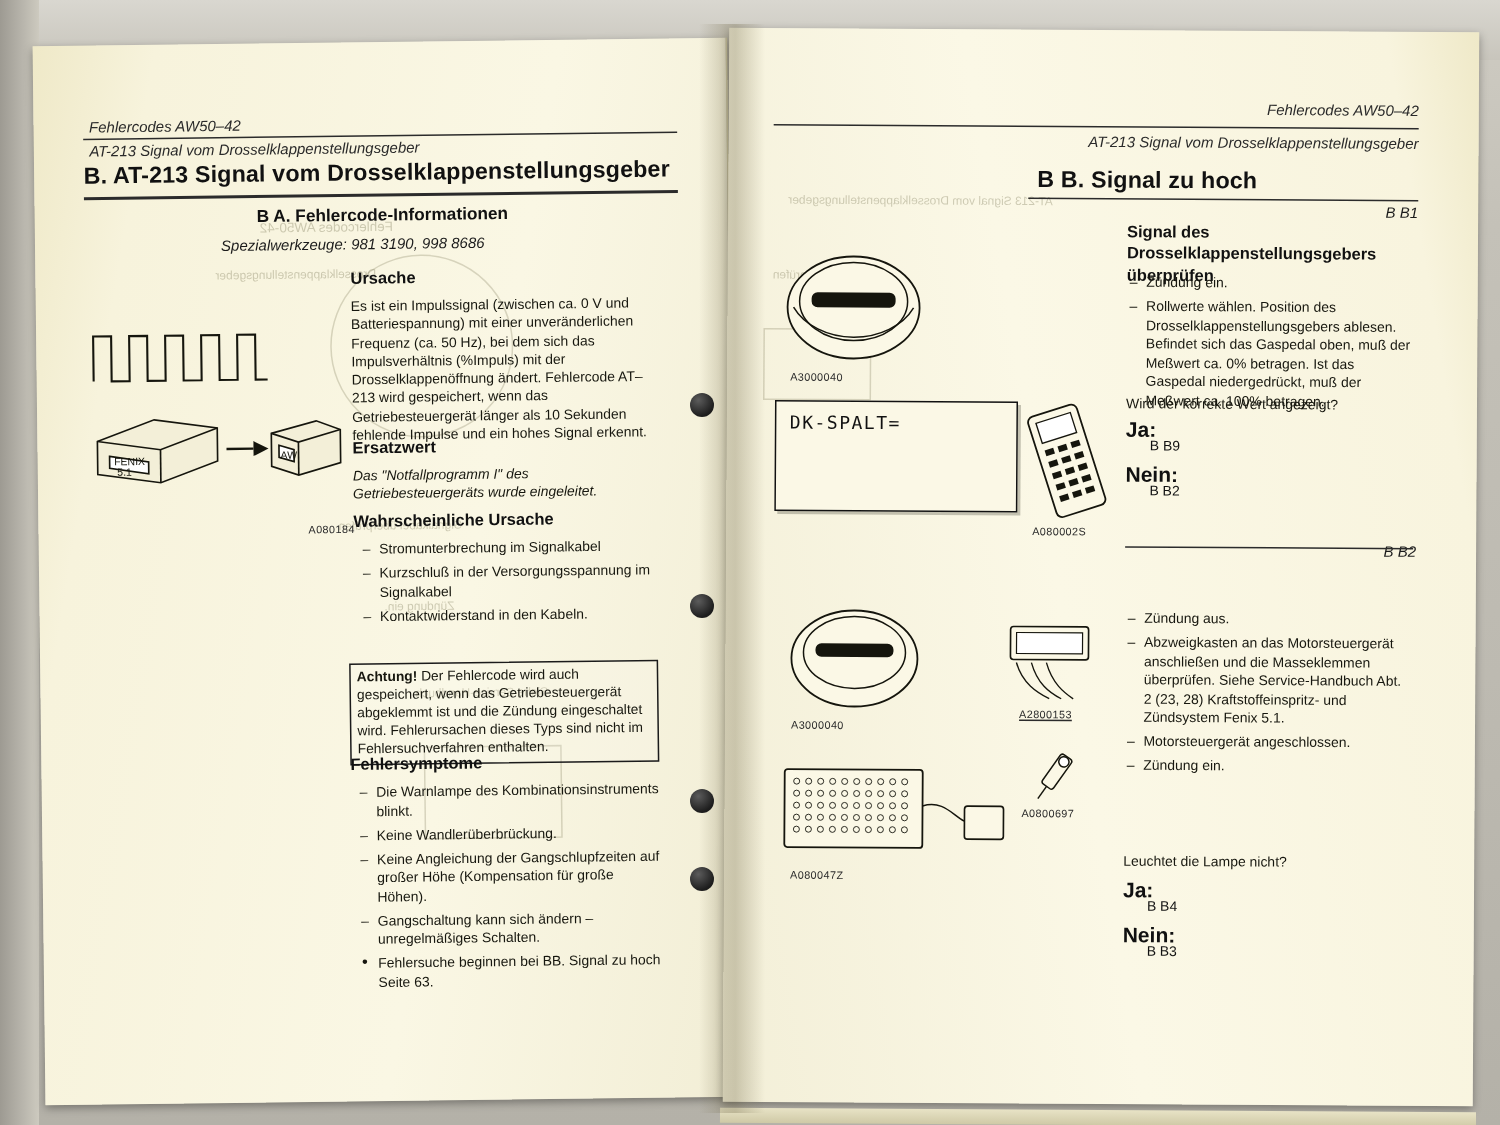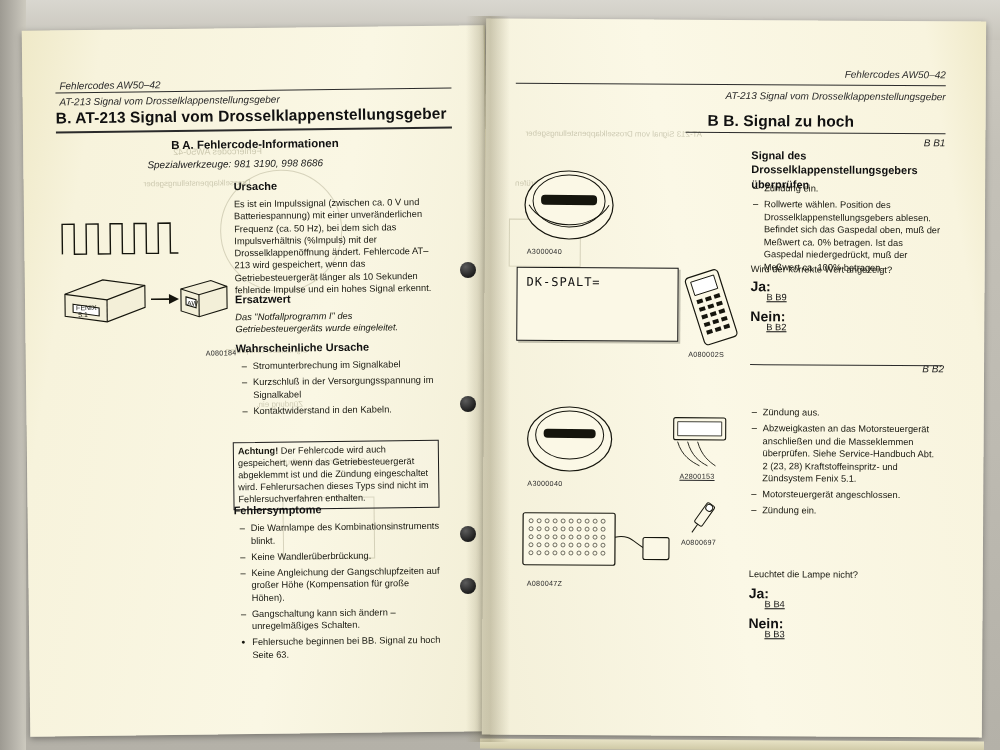--- a/index.html
+++ b/index.html
@@ -98,21 +98,21 @@
     font-size:9.2px;line-height:1.3;color:#17170f;background:rgba(255,255,255,.12);
   }
   .note b{font-weight:bold;}
   .caption{
     position:absolute;font-size:7.2px;color:#2b2b2b;letter-spacing:.3px;
   }
   .bcode{
     position:absolute;font-style:italic;font-size:10px;color:#1b1b1b;
   }
   .ans{position:absolute;font-size:14px;font-weight:bold;color:#111;text-align:right;}
-  .ansv{position:absolute;font-size:9.3px;color:#111;text-decoration:underline;}
+  .ansv{position:absolute;font-size:9.3px;color:#111;}
   
   .ghost{
     position:absolute;color:rgba(90,86,50,.28);font-size:9px;
     transform:scaleX(-1);white-space:nowrap;pointer-events:none;
   }
   .ghostbox{
     position:absolute;border:1px solid rgba(90,86,50,.22);pointer-events:none;
   }
   
   .fig{position:absolute;}
@@ -221,21 +221,21 @@
     <div class="page-inner">
 
       <div class="ghost" style="left:40px;top:110px;font-size:8px;">AT-213 Signal vom Drosselklappenstellungsgeber</div>
       <div class="ghost" style="left:30px;top:160px;font-size:8px;">Signalkabel überprüfen</div>
       <div class="ghostbox" style="left:24px;top:200px;width:70px;height:46px;"></div>
 
       <div class="hdr" style="right:40px;top:48px;">Fehlercodes AW50–42</div>
       <div class="hdr" style="right:40px;top:70px;">AT-213 Signal vom Drosselklappenstellungsgeber</div>
       <div class="rule" style="left:30px;top:64px;width:430px;"></div>
 
-      <h1 class="title" style="left:206px;top:92px;margin-left:16px;">B B. Signal zu hoch</h1>
+      <h1 class="title" style="left:206px;top:92px;">B B. Signal zu hoch</h1>
       <div class="rule" style="left:200px;top:112px;width:260px;height:1.4px;"></div>
 
       <div class="bcode" style="right:40px;top:116px;">B B1</div>
       <div class="sect" style="left:266px;top:128px;width:192px;line-height:1.3;">Signal des Drosselklappenstellungsgebers überprüfen</div>
       <ul class="dash" style="left:268px;top:162px;width:190px;">
         <li>Zündung ein.</li>
         <li>Rollwerte wählen. Position des Drosselklappenstellungsgebers ablesen. Befindet sich das Gaspedal oben, muß der Meßwert ca. 0% betragen. Ist das Gaspedal niedergedrückt, muß der Meßwert ca. 100% betragen.</li>
       </ul>
       <div class="para" style="left:266px;top:243px;width:190px;">Wird der korrekte Wert angezeigt?</div>
       <div class="ans" style="left:266px;top:258px;">Ja:</div>

